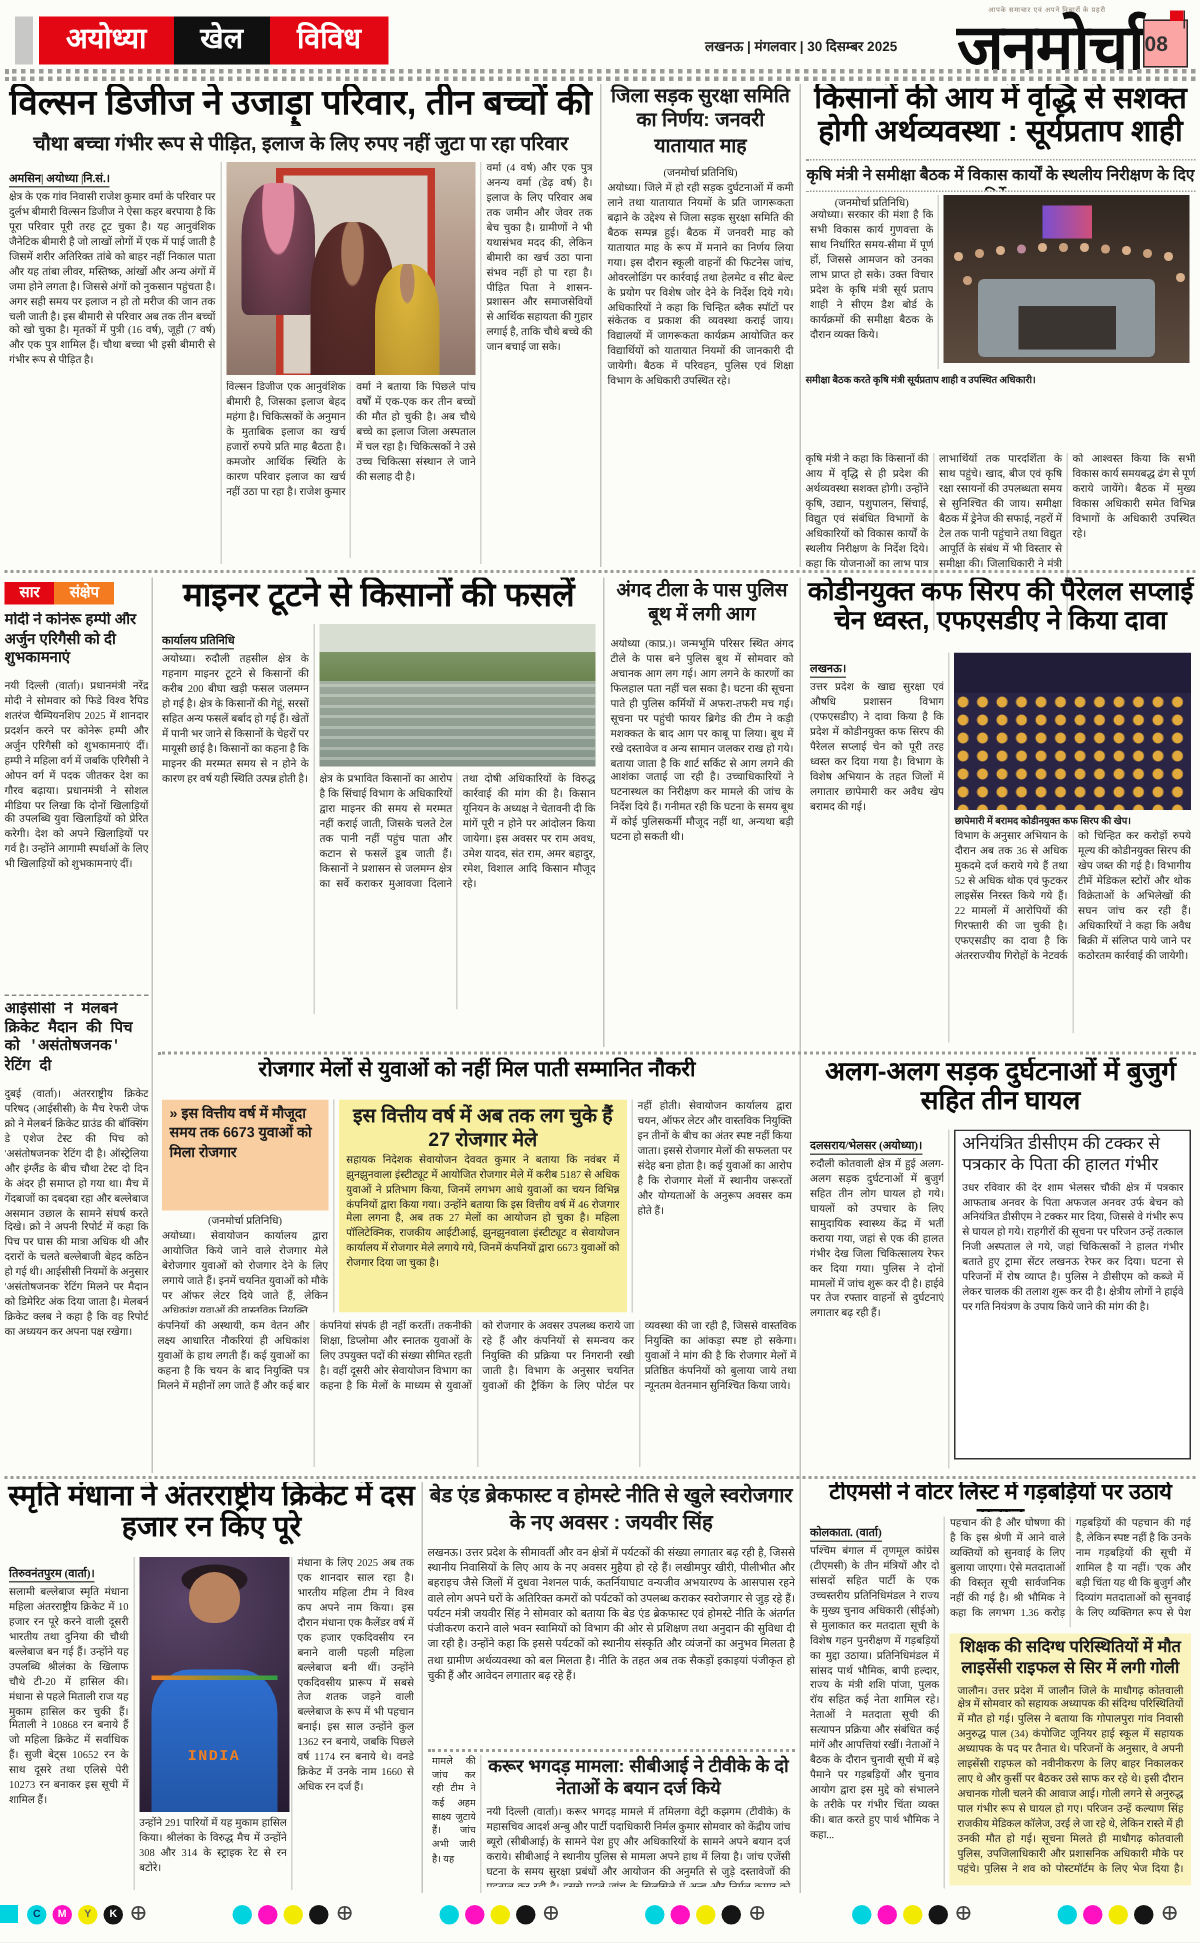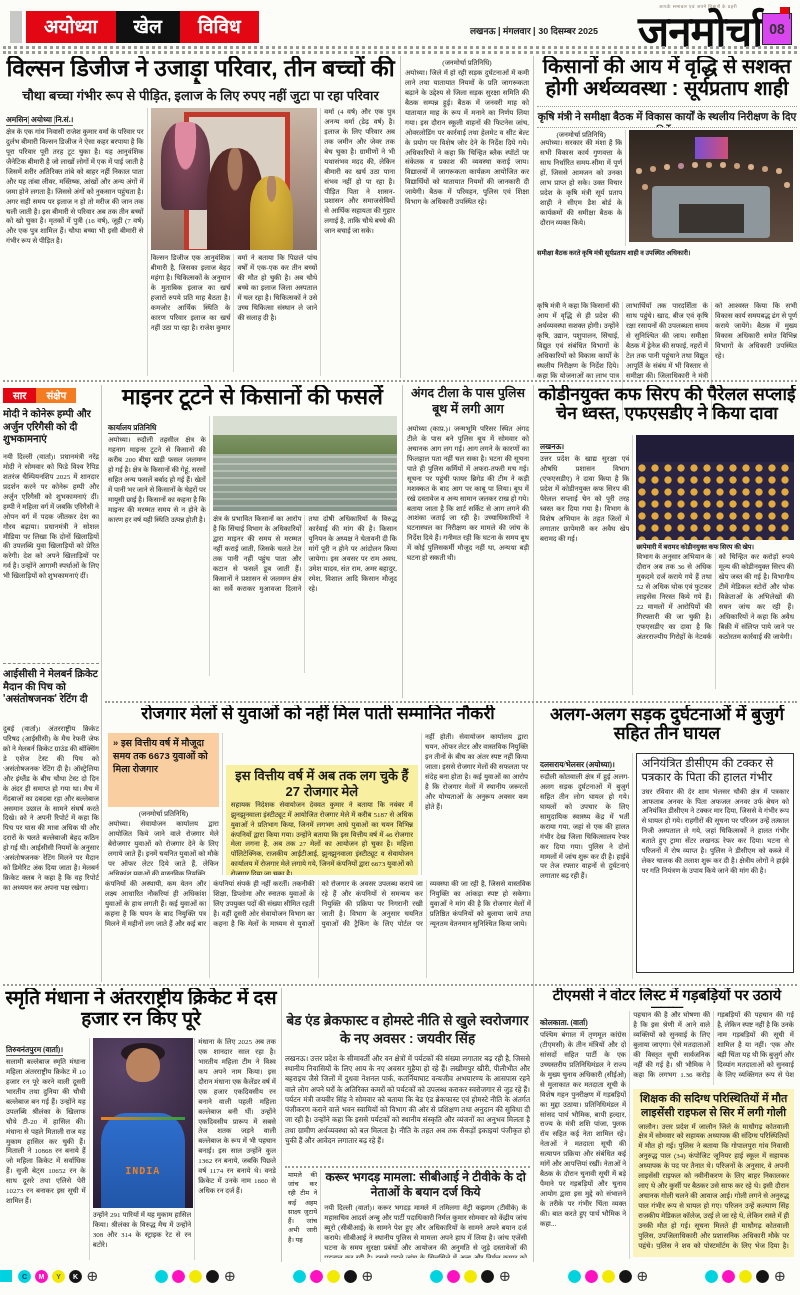--- a/index.html
+++ b/index.html
@@ -9,21 +9,21 @@
   
   .tab{display:inline-block;height:32px;line-height:32px;padding:0 18px;color:#fff;
        font-family:"Liberation Sans","DejaVu Sans",sans-serif;font-weight:bold;font-size:19px;text-align:center;}
   .tab.red{background:#e30613;}
   .tab.blk{background:#101010;}
   .graybar{background:#c8c8c6;}
   .dateline{font-size:9px;font-weight:bold;color:#222;font-family:"Liberation Sans",sans-serif;}
   .micro{font-size:4.5px;color:#8a7c6c;letter-spacing:.5px;}
   .logo{font-size:42px;font-weight:900;color:#0d0d0d;font-family:"Liberation Sans","DejaVu Sans",sans-serif;
         letter-spacing:-1px;line-height:1;}
-  .pagebox{width:28px;height:30px;border:1.5px solid #2a2a2a;background:#d946ef;text-align:center;position:relative;}
+  .pagebox{width:28px;height:30px;border:1.5px solid #2a2a2a;background:#fca5a5;position:relative;}
   .pagebox .flag{position:absolute;top:-7px;right:2px;width:9px;height:7px;background:#e30613;}
   .pagebox .flagpole{position:absolute;top:-7px;right:1px;width:1.5px;height:12px;background:#333;}
   .pagebox .num{font-size:14px;font-weight:bold;color:#333;line-height:30px;font-family:"Liberation Sans",sans-serif;}
   .hdrsep{border-top:3px dotted #9a9a98;border-bottom:3px dotted #9a9a98;height:2px;}
   .dotrule{border-top:2px dotted #9a9a98;height:0;}
   .vrule{width:0;border-left:1px solid #c2c2be;}
   
   .h-main{font-family:"Liberation Sans","DejaVu Sans",sans-serif;font-weight:800;color:#0c0c0c;
           text-align:center;line-height:1.08;overflow:hidden;}
   .subhead{font-family:"Liberation Sans",sans-serif;font-weight:bold;text-align:center;overflow:hidden;}
@@ -135,20 +135,21 @@
         <div class="body-txt cols2" style="height:118px;margin-top:4px;">विल्सन डिजीज एक आनुवंशिक बीमारी है, जिसका इलाज बेहद महंगा है। चिकित्सकों के अनुमान के मुताबिक इलाज का खर्च हजारों रुपये प्रति माह बैठता है। कमजोर आर्थिक स्थिति के कारण परिवार इलाज का खर्च नहीं उठा पा रहा है। राजेश कुमार वर्मा ने बताया कि पिछले पांच वर्षों में एक-एक कर तीन बच्चों की मौत हो चुकी है। अब चौथे बच्चे का इलाज जिला अस्पताल में चल रहा है। चिकित्सकों ने उसे उच्च चिकित्सा संस्थान ले जाने की सलाह दी है।</div>
       </div>
       <div class="col" style="width:73px;">
         <div class="body-txt" style="height:264px;">वर्मा (4 वर्ष) और एक पुत्र अनन्य वर्मा (डेढ़ वर्ष) है। इलाज के लिए परिवार अब तक जमीन और जेवर तक बेच चुका है। ग्रामीणों ने भी यथासंभव मदद की, लेकिन बीमारी का खर्च उठा पाना संभव नहीं हो पा रहा है। पीड़ित पिता ने शासन-प्रशासन और समाजसेवियों से आर्थिक सहायता की गुहार लगाई है, ताकि चौथे बच्चे की जान बचाई जा सके।</div>
       </div>
     </div>
   </div>
   <div class="abs vrule" style="left:400px;top:56px;height:322px;"></div>
 
   <div class="abs" style="left:403px;top:56px;width:128px;height:322px;">
+    <div class="subhead" style="font-size:13px;line-height:1.25;height:52px;">जिला सड़क सुरक्षा समिति का निर्णय: जनवरी यातायात माह</div>
     <div style="text-align:center;font-size:7px;margin:2px 0;">(जनमोर्चा प्रतिनिधि)</div>
     <div class="body-txt" style="height:250px;padding:0 2px;">अयोध्या। जिले में हो रही सड़क दुर्घटनाओं में कमी लाने तथा यातायात नियमों के प्रति जागरूकता बढ़ाने के उद्देश्य से जिला सड़क सुरक्षा समिति की बैठक सम्पन्न हुई। बैठक में जनवरी माह को यातायात माह के रूप में मनाने का निर्णय लिया गया। इस दौरान स्कूली वाहनों की फिटनेस जांच, ओवरलोडिंग पर कार्रवाई तथा हेलमेट व सीट बेल्ट के प्रयोग पर विशेष जोर देने के निर्देश दिये गये। अधिकारियों ने कहा कि चिन्हित ब्लैक स्पॉटों पर संकेतक व प्रकाश की व्यवस्था कराई जाय। विद्यालयों में जागरूकता कार्यक्रम आयोजित कर विद्यार्थियों को यातायात नियमों की जानकारी दी जायेगी। बैठक में परिवहन, पुलिस एवं शिक्षा विभाग के अधिकारी उपस्थित रहे।</div>
   </div>
   <div class="abs vrule" style="left:533px;top:56px;height:322px;"></div>
 
   <div class="abs" style="left:537px;top:56px;width:260px;height:322px;">
     <div class="h-main" style="font-size:20px;height:48px;">किसानों की आय में वृद्धि से सशक्त होगी अर्थव्यवस्था : सूर्यप्रताप शाही</div>
     <div class="subhead" style="font-size:10.5px;height:16px;border-top:1px dotted #999;border-bottom:1px dotted #999;padding:2px 0;margin:2px 0;">कृषि मंत्री ने समीक्षा बैठक में विकास कार्यों के स्थलीय निरीक्षण के दिए निर्देश</div>
     <div class="flexrow" style="height:116px;">
       <div class="col" style="width:84px;">
@@ -170,21 +171,21 @@
 
   <div class="abs dotrule" style="left:3px;top:380px;width:794px;"></div>
 
   <div class="abs" style="left:3px;top:385px;width:96px;height:597px;">
     <div>
       <span class="saartab red">सार</span><span class="saartab org">संक्षेप</span>
     </div>
     <div class="brief-h" style="height:42px;margin-top:5px;">मोदी ने कोनेरू हम्पी और अर्जुन एरिगैसी को दी शुभकामनाएं</div>
     <div class="body-txt" style="height:206px;margin-top:3px;">नयी दिल्ली (वार्ता)। प्रधानमंत्री नरेंद्र मोदी ने सोमवार को फिडे विश्व रैपिड शतरंज चैम्पियनशिप 2025 में शानदार प्रदर्शन करने पर कोनेरू हम्पी और अर्जुन एरिगैसी को शुभकामनाएं दीं। हम्पी ने महिला वर्ग में जबकि एरिगैसी ने ओपन वर्ग में पदक जीतकर देश का गौरव बढ़ाया। प्रधानमंत्री ने सोशल मीडिया पर लिखा कि दोनों खिलाड़ियों की उपलब्धि युवा खिलाड़ियों को प्रेरित करेगी। देश को अपने खिलाड़ियों पर गर्व है। उन्होंने आगामी स्पर्धाओं के लिए भी खिलाड़ियों को शुभकामनाएं दीं।</div>
     <div class="dashsep"></div>
-    <div class="brief-h" style="height:54px;">आईसीसी ने मेलबर्न क्रिकेट मैदान की पिच को 'असंतोषजनक' रेटिंग दी</div>
+    <div class="brief-h" style="height:54px;font-family:Liberation Mono, monospace;">आईसीसी ने मेलबर्न क्रिकेट मैदान की पिच को 'असंतोषजनक' रेटिंग दी</div>
     <div class="body-txt" style="height:268px;margin-top:3px;">दुबई (वार्ता)। अंतरराष्ट्रीय क्रिकेट परिषद (आईसीसी) के मैच रेफरी जेफ क्रो ने मेलबर्न क्रिकेट ग्राउंड की बॉक्सिंग डे एशेज टेस्ट की पिच को 'असंतोषजनक' रेटिंग दी है। ऑस्ट्रेलिया और इंग्लैंड के बीच चौथा टेस्ट दो दिन के अंदर ही समाप्त हो गया था। मैच में गेंदबाजों का दबदबा रहा और बल्लेबाज असमान उछाल के सामने संघर्ष करते दिखे। क्रो ने अपनी रिपोर्ट में कहा कि पिच पर घास की मात्रा अधिक थी और दरारों के चलते बल्लेबाजी बेहद कठिन हो गई थी। आईसीसी नियमों के अनुसार 'असंतोषजनक' रेटिंग मिलने पर मैदान को डिमेरिट अंक दिया जाता है। मेलबर्न क्रिकेट क्लब ने कहा है कि वह रिपोर्ट का अध्ययन कर अपना पक्ष रखेगा।</div>
   </div>
   <div class="abs vrule" style="left:101px;top:385px;height:597px;"></div>
 
   <div class="abs" style="left:105px;top:385px;width:295px;height:313px;">
     <div class="h-main" style="font-size:22px;height:27px;">माइनर टूटने से किसानों की फसलें जलमग्न</div>
     <div class="flexrow" style="height:260px;margin-top:4px;">
       <div class="col" style="width:100px;">
         <div class="byline">कार्यालय प्रतिनिधि</div>
         <div class="body-txt" style="height:240px;">अयोध्या। रुदौली तहसील क्षेत्र के गहनाग माइनर टूटने से किसानों की करीब 200 बीघा खड़ी फसल जलमग्न हो गई है। क्षेत्र के किसानों की गेहूं, सरसों सहित अन्य फसलें बर्बाद हो गई हैं। खेतों में पानी भर जाने से किसानों के चेहरों पर मायूसी छाई है। किसानों का कहना है कि माइनर की मरम्मत समय से न होने के कारण हर वर्ष यही स्थिति उत्पन्न होती है।</div>
@@ -218,29 +219,29 @@
         </div>
         <div class="caption" style="height:9px;margin:2px 0;">छापेमारी में बरामद कोडीनयुक्त कफ सिरप की खेप।</div>
         <div class="body-txt cols2" style="height:136px;">विभाग के अनुसार अभियान के दौरान अब तक 36 से अधिक मुकदमे दर्ज कराये गये हैं तथा 52 से अधिक थोक एवं फुटकर लाइसेंस निरस्त किये गये हैं। 22 मामलों में आरोपियों की गिरफ्तारी की जा चुकी है। एफएसडीए का दावा है कि अंतरराज्यीय गिरोहों के नेटवर्क को चिन्हित कर करोड़ों रुपये मूल्य की कोडीनयुक्त सिरप की खेप जब्त की गई है। विभागीय टीमें मेडिकल स्टोरों और थोक विक्रेताओं के अभिलेखों की सघन जांच कर रही हैं। अधिकारियों ने कहा कि अवैध बिक्री में संलिप्त पाये जाने पर कठोरतम कार्रवाई की जायेगी।</div>
       </div>
     </div>
   </div>
 
   <div class="abs dotrule" style="left:105px;top:701px;width:692px;"></div>
 
   <div class="abs" style="left:105px;top:705px;width:426px;height:277px;">
-    <div class="h-main" style="font-size:17px;height:24px;">रोजगार मेलों से युवाओं को नहीं मिल पाती सम्मानित नौकरी</div>
+    <div class="h-main" style="font-size:14px;height:24px;">रोजगार मेलों से युवाओं को नहीं मिल पाती सम्मानित नौकरी</div>
     <div class="flexrow" style="height:142px;margin-top:4px;">
       <div class="col" style="width:114px;">
         <div class="orangebox" style="height:66px;">» इस वित्तीय वर्ष में मौजूदा समय तक 6673 युवाओं को मिला रोजगार</div>
         <div style="text-align:center;font-size:7px;margin:2px 0;">(जनमोर्चा प्रतिनिधि)</div>
         <div class="body-txt" style="height:56px;">अयोध्या। सेवायोजन कार्यालय द्वारा आयोजित किये जाने वाले रोजगार मेले बेरोजगार युवाओं को रोजगार देने के लिए लगाये जाते हैं। इनमें चयनित युवाओं को मौके पर ऑफर लेटर दिये जाते हैं, लेकिन अधिकांश युवाओं की वास्तविक नियुक्ति</div>
       </div>
       <div class="col" style="width:198px;">
-        <div class="yellowbox" style="height:136px;margin-top:32px;">
+        <div class="yellowbox" style="height:136px;">
           <div class="yb-title">इस वित्तीय वर्ष में अब तक लग चुके हैं 27 रोजगार मेले</div>
           <div class="yb-body" style="height:96px;overflow:hidden;">सहायक निदेशक सेवायोजन देववत कुमार ने बताया कि नवंबर में झुनझुनवाला इंस्टीट्यूट में आयोजित रोजगार मेले में करीब 5187 से अधिक युवाओं ने प्रतिभाग किया, जिनमें लगभग आधे युवाओं का चयन विभिन्न कंपनियों द्वारा किया गया। उन्होंने बताया कि इस वित्तीय वर्ष में 46 रोजगार मेला लगना है, अब तक 27 मेलों का आयोजन हो चुका है। महिला पॉलिटेक्निक, राजकीय आईटीआई, झुनझुनवाला इंस्टीट्यूट व सेवायोजन कार्यालय में रोजगार मेले लगाये गये, जिनमें कंपनियों द्वारा 6673 युवाओं को रोजगार दिया जा चुका है।</div>
         </div>
       </div>
       <div class="col" style="width:106px;">
         <div class="body-txt" style="height:140px;">नहीं होती। सेवायोजन कार्यालय द्वारा चयन, ऑफर लेटर और वास्तविक नियुक्ति इन तीनों के बीच का अंतर स्पष्ट नहीं किया जाता। इससे रोजगार मेलों की सफलता पर संदेह बना होता है। कई युवाओं का आरोप है कि रोजगार मेलों में स्थानीय जरूरतों और योग्यताओं के अनुरूप अवसर कम होते हैं।</div>
       </div>
     </div>
     <div class="body-txt cols4" style="height:98px;margin-top:5px;">कंपनियों की अस्थायी, कम वेतन और लक्ष्य आधारित नौकरियां ही अधिकांश युवाओं के हाथ लगती हैं। कई युवाओं का कहना है कि चयन के बाद नियुक्ति पत्र मिलने में महीनों लग जाते हैं और कई बार कंपनियां संपर्क ही नहीं करतीं। तकनीकी शिक्षा, डिप्लोमा और स्नातक युवाओं के लिए उपयुक्त पदों की संख्या सीमित रहती है। वहीं दूसरी ओर सेवायोजन विभाग का कहना है कि मेलों के माध्यम से युवाओं को रोजगार के अवसर उपलब्ध कराये जा रहे हैं और कंपनियों से समन्वय कर नियुक्ति की प्रक्रिया पर निगरानी रखी जाती है। विभाग के अनुसार चयनित युवाओं की ट्रैकिंग के लिए पोर्टल पर व्यवस्था की जा रही है, जिससे वास्तविक नियुक्ति का आंकड़ा स्पष्ट हो सकेगा। युवाओं ने मांग की है कि रोजगार मेलों में प्रतिष्ठित कंपनियों को बुलाया जाये तथा न्यूनतम वेतनमान सुनिश्चित किया जाये।</div>
   </div>
@@ -280,21 +281,21 @@
         </div>
         <div class="body-txt" style="height:46px;margin-top:3px;">उन्होंने 291 पारियों में यह मुकाम हासिल किया। श्रीलंका के विरुद्ध मैच में उन्होंने 308 और 314 के स्ट्राइक रेट से रन बटोरे।</div>
       </div>
       <div class="col" style="width:82px;">
         <div class="body-txt" style="height:218px;">मंधाना के लिए 2025 अब तक एक शानदार साल रहा है। भारतीय महिला टीम ने विश्व कप अपने नाम किया। इस दौरान मंधाना एक कैलेंडर वर्ष में एक हजार एकदिवसीय रन बनाने वाली पहली महिला बल्लेबाज बनी थीं। उन्होंने एकदिवसीय प्रारूप में सबसे तेज शतक जड़ने वाली बल्लेबाज के रूप में भी पहचान बनाई। इस साल उन्होंने कुल 1362 रन बनाये, जबकि पिछले वर्ष 1174 रन बनाये थे। वनडे क्रिकेट में उनके नाम 1660 से अधिक रन दर्ज हैं।</div>
       </div>
     </div>
   </div>
   <div class="abs vrule" style="left:281px;top:988px;height:274px;"></div>
 
-  <div class="abs" style="left:285px;top:1012px;width:245px;height:176px;">
+  <div class="abs" style="left:285px;top:988px;width:245px;height:176px;">
     <div class="subhead" style="font-size:13.5px;line-height:1.3;height:38px;">बेड एंड ब्रेकफास्ट व होमस्टे नीति से खुले स्वरोजगार के नए अवसर : जयवीर सिंह</div>
     <div class="body-txt" style="height:130px;margin-top:4px;font-size:7.2px;">लखनऊ। उत्तर प्रदेश के सीमावर्ती और वन क्षेत्रों में पर्यटकों की संख्या लगातार बढ़ रही है, जिससे स्थानीय निवासियों के लिए आय के नए अवसर मुहैया हो रहे हैं। लखीमपुर खीरी, पीलीभीत और बहराइच जैसे जिलों में दुधवा नेशनल पार्क, कतर्नियाघाट वन्यजीव अभयारण्य के आसपास रहने वाले लोग अपने घरों के अतिरिक्त कमरों को पर्यटकों को उपलब्ध कराकर स्वरोजगार से जुड़ रहे हैं। पर्यटन मंत्री जयवीर सिंह ने सोमवार को बताया कि बेड एंड ब्रेकफास्ट एवं होमस्टे नीति के अंतर्गत पंजीकरण कराने वाले भवन स्वामियों को विभाग की ओर से प्रशिक्षण तथा अनुदान की सुविधा दी जा रही है। उन्होंने कहा कि इससे पर्यटकों को स्थानीय संस्कृति और व्यंजनों का अनुभव मिलता है तथा ग्रामीण अर्थव्यवस्था को बल मिलता है। नीति के तहत अब तक सैकड़ों इकाइयां पंजीकृत हो चुकी हैं और आवेदन लगातार बढ़ रहे हैं।</div>
   </div>
   <div class="abs dotrule" style="left:285px;top:1166px;width:245px;"></div>
 
   <div class="abs" style="left:285px;top:1170px;width:245px;height:92px;">
     <div class="flexrow" style="height:92px;">
       <div class="col" style="width:30px;">
         <div class="body-txt" style="height:90px;font-size:6.5px;">मामले की जांच कर रही टीम ने कई अहम साक्ष्य जुटाये हैं। जांच अभी जारी है। यह</div>
       </div>

